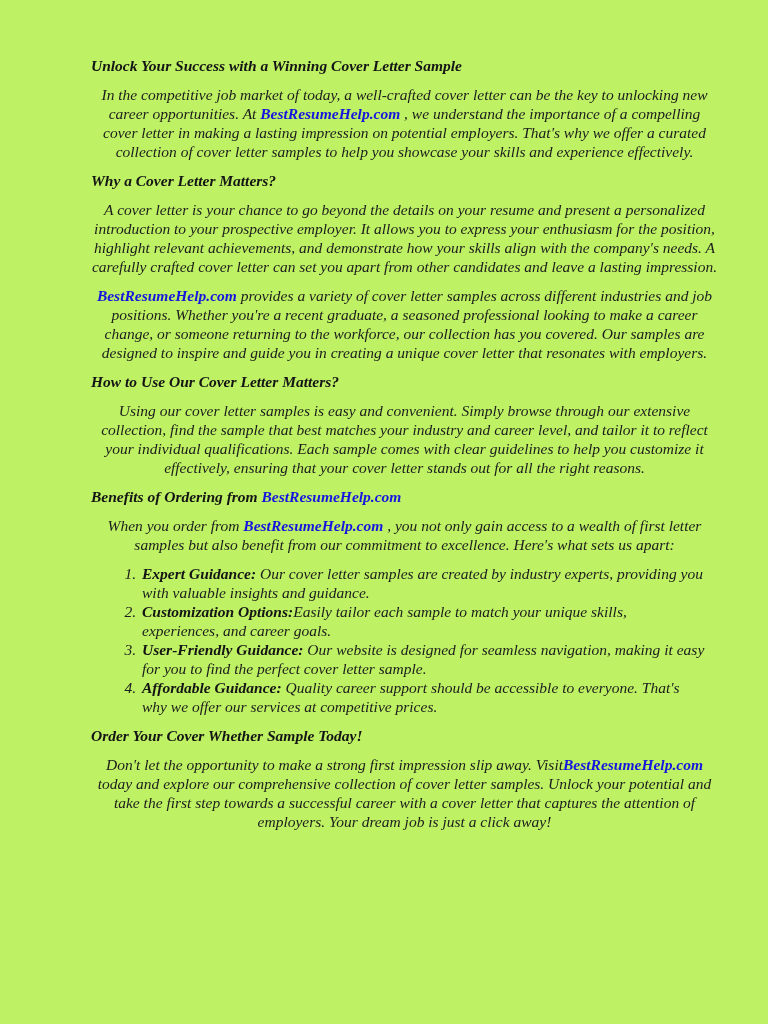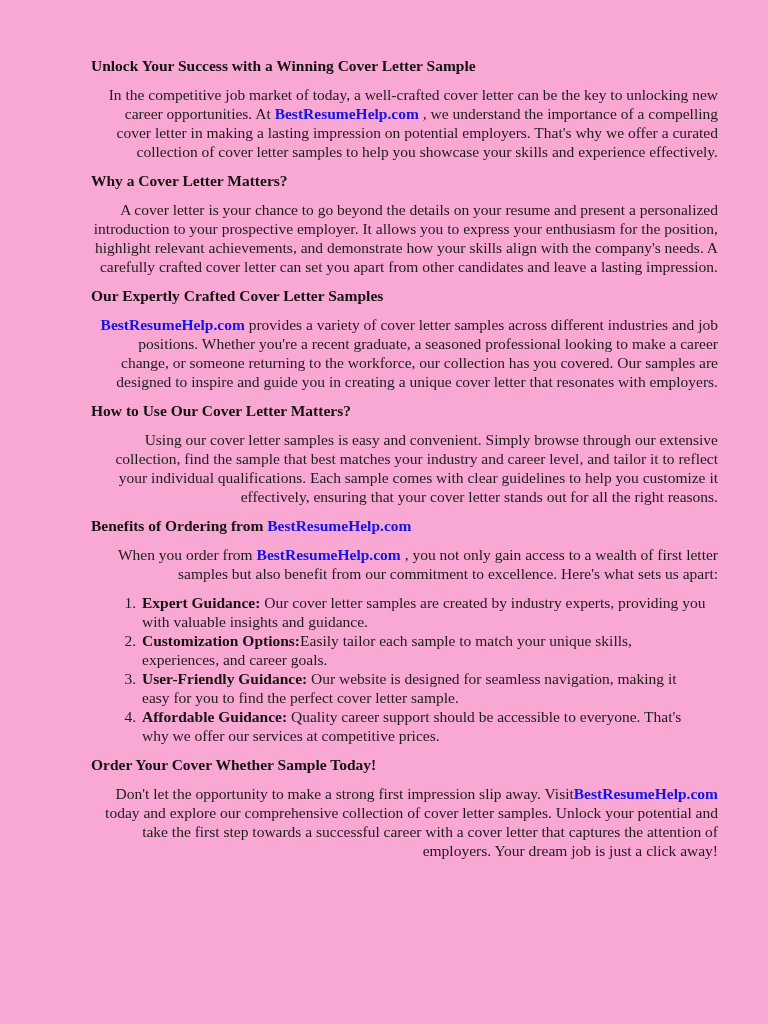--- a/index.html
+++ b/index.html
@@ -12,38 +12,39 @@
     height: 1024px;
     overflow: hidden;
     font-family: "Liberation Serif", serif;
     color: #1c1c1c;
   }
   .page {
     box-sizing: border-box;
     width: 768px;
     height: 1024px;
     padding: 56px 60px 0 91px;
-    background: #f9a8d4;
+    background: #bef264;
+    font-style: italic;
   }
   .doc {
     width: 627px;
     font-size: 15.5px;
     line-height: 19px;
   }
   h1, h2 {
     font-size: 15.5px;
     line-height: 19px;
     font-weight: 700;
     margin: 10px 0;
     color: #141414;
   }
   h1 { margin-top: 0; }
   p {
     margin: 10px 0;
-    text-align: right;
+    text-align: center;
   }
   ol {
     margin: 10px 12px;
     padding-left: 37px;
   }
   li {
     line-height: 19px;
     padding-left: 2px;
   }
   .link {
@@ -61,21 +62,20 @@
 <div class="page">
   <div class="doc">
 
     <h1>Unlock Your Success with a Winning Cover Letter Sample</h1>
 
     <p><span>In the competitive job market of today, a well-crafted cover letter can be the key to unlocking new career opportunities. At </span><span class="link">BestResumeHelp.com</span><span> , we understand the importance of a compelling cover letter in making a lasting impression on potential employers. That's why we offer a curated collection of cover letter samples to help you showcase your skills and experience effectively.</span></p>
 
     <h2><span>Why a Cover Letter Matters?</span></h2>
     <p><span>A cover letter is your chance to go beyond the details on your resume and present a personalized introduction to your prospective employer. It allows you to express your enthusiasm for the position, highlight relevant achievements, and demonstrate how your skills align with the company's needs. A carefully crafted cover letter can set you apart from other candidates and leave a lasting impression.</span></p>
 
-    <h2><span>Our Expertly Crafted Cover Letter Samples</span></h2>
     <p><span class="link">BestResumeHelp.com</span><span> provides a variety of cover letter samples across different industries and job positions. Whether you're a recent graduate, a seasoned professional looking to make a career change, or someone returning to the workforce, our collection has you covered. Our samples are designed to inspire and guide you in creating a unique cover letter that resonates with employers.</span></p>
 
     <h2><span>How to Use Our Cover Letter Matters?</span></h2>
     <p><span>Using our cover letter samples is easy and convenient. Simply browse through our extensive collection, find the sample that best matches your industry and career level, and tailor it to reflect your individual qualifications. Each sample comes with clear guidelines to help you customize it effectively, ensuring that your cover letter stands out for all the right reasons.</span></p>
 
     <h2><span>Benefits of Ordering from </span><span class="link">BestResumeHelp.com</span></h2>
     <p><span>When you order from </span><span class="link">BestResumeHelp.com</span><span> , you not only gain access to a wealth of first letter samples but also benefit from our commitment to excellence. Here's what sets us apart:</span></p>
 
     <ol>
       <li><span class="b">Expert Guidance:</span><span> Our cover letter samples are created by industry experts, providing you with valuable insights and guidance.</span></li>

